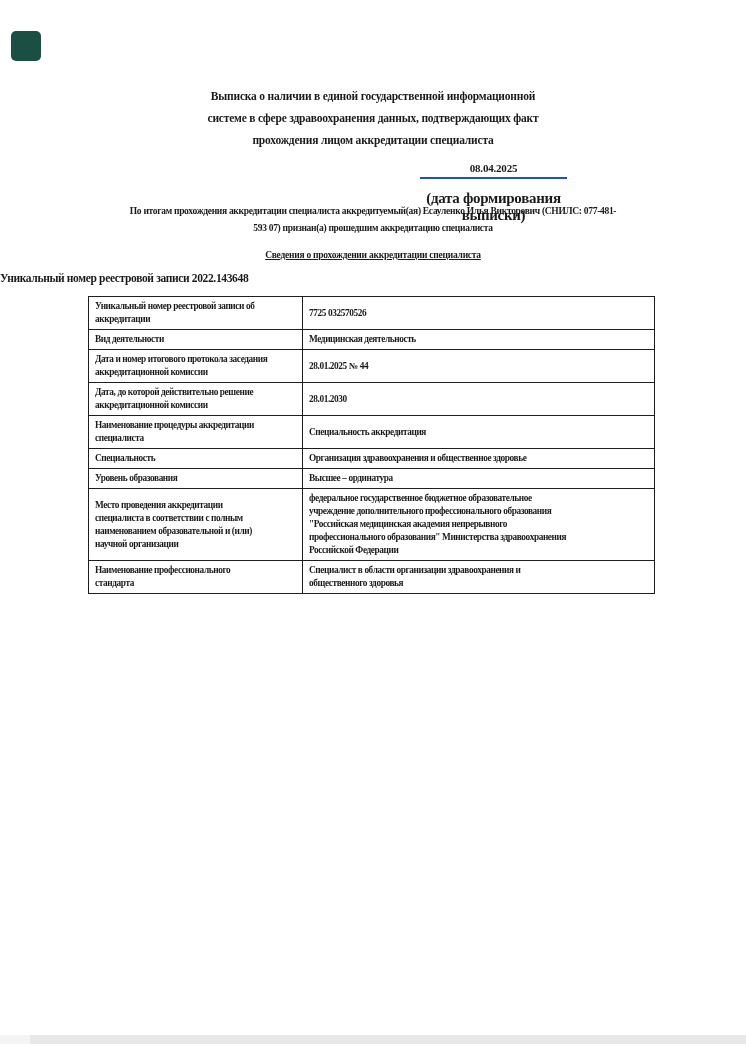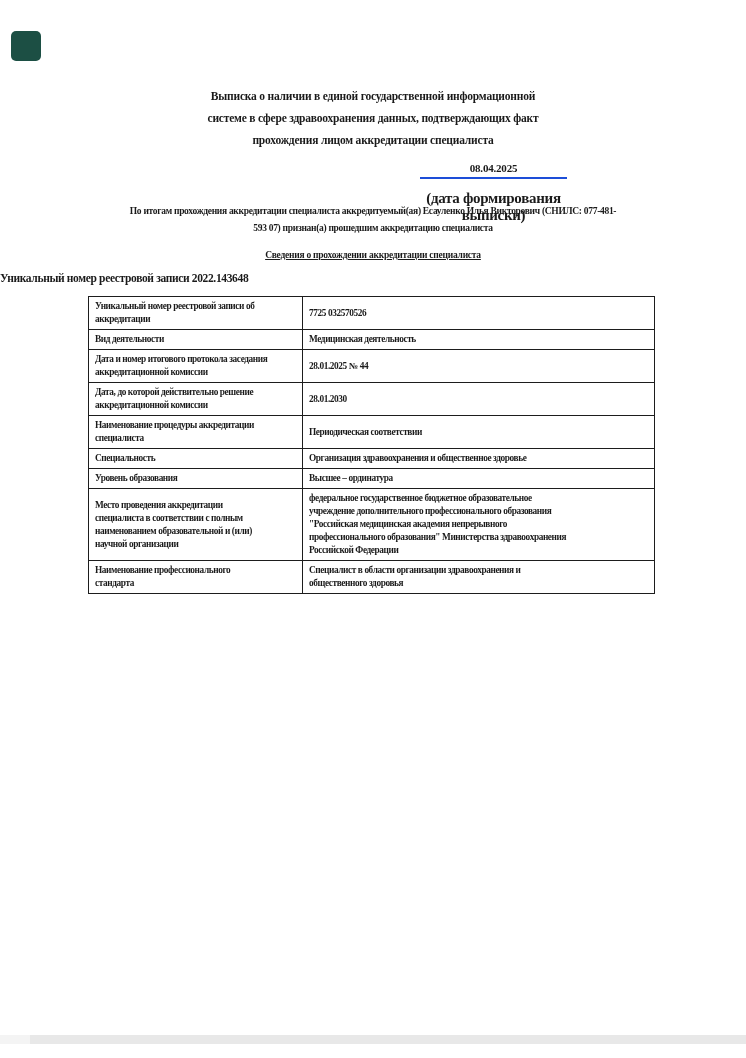--- a/index.html
+++ b/index.html
@@ -168,21 +168,21 @@
 
     <tr>
       <td class="label-cell">Дата, до которой действительно решение
 аккредитационной комиссии</td>
       <td class="value-cell">28.01.2030</td>
     </tr>
 
     <tr>
       <td class="label-cell">Наименование процедуры аккредитации
 специалиста</td>
-      <td class="value-cell">Периодическая соответствии</td>
+      <td class="value-cell">Специальность аккредитация</td>
     </tr>
 
     <tr>
       <td class="label-cell">Специальность</td>
       <td class="value-cell">Организация здравоохранения и общественное здоровье</td>
     </tr>
 
     <tr>
       <td class="label-cell">Уровень образования</td>
       <td class="value-cell">Высшее – ординатура</td>

